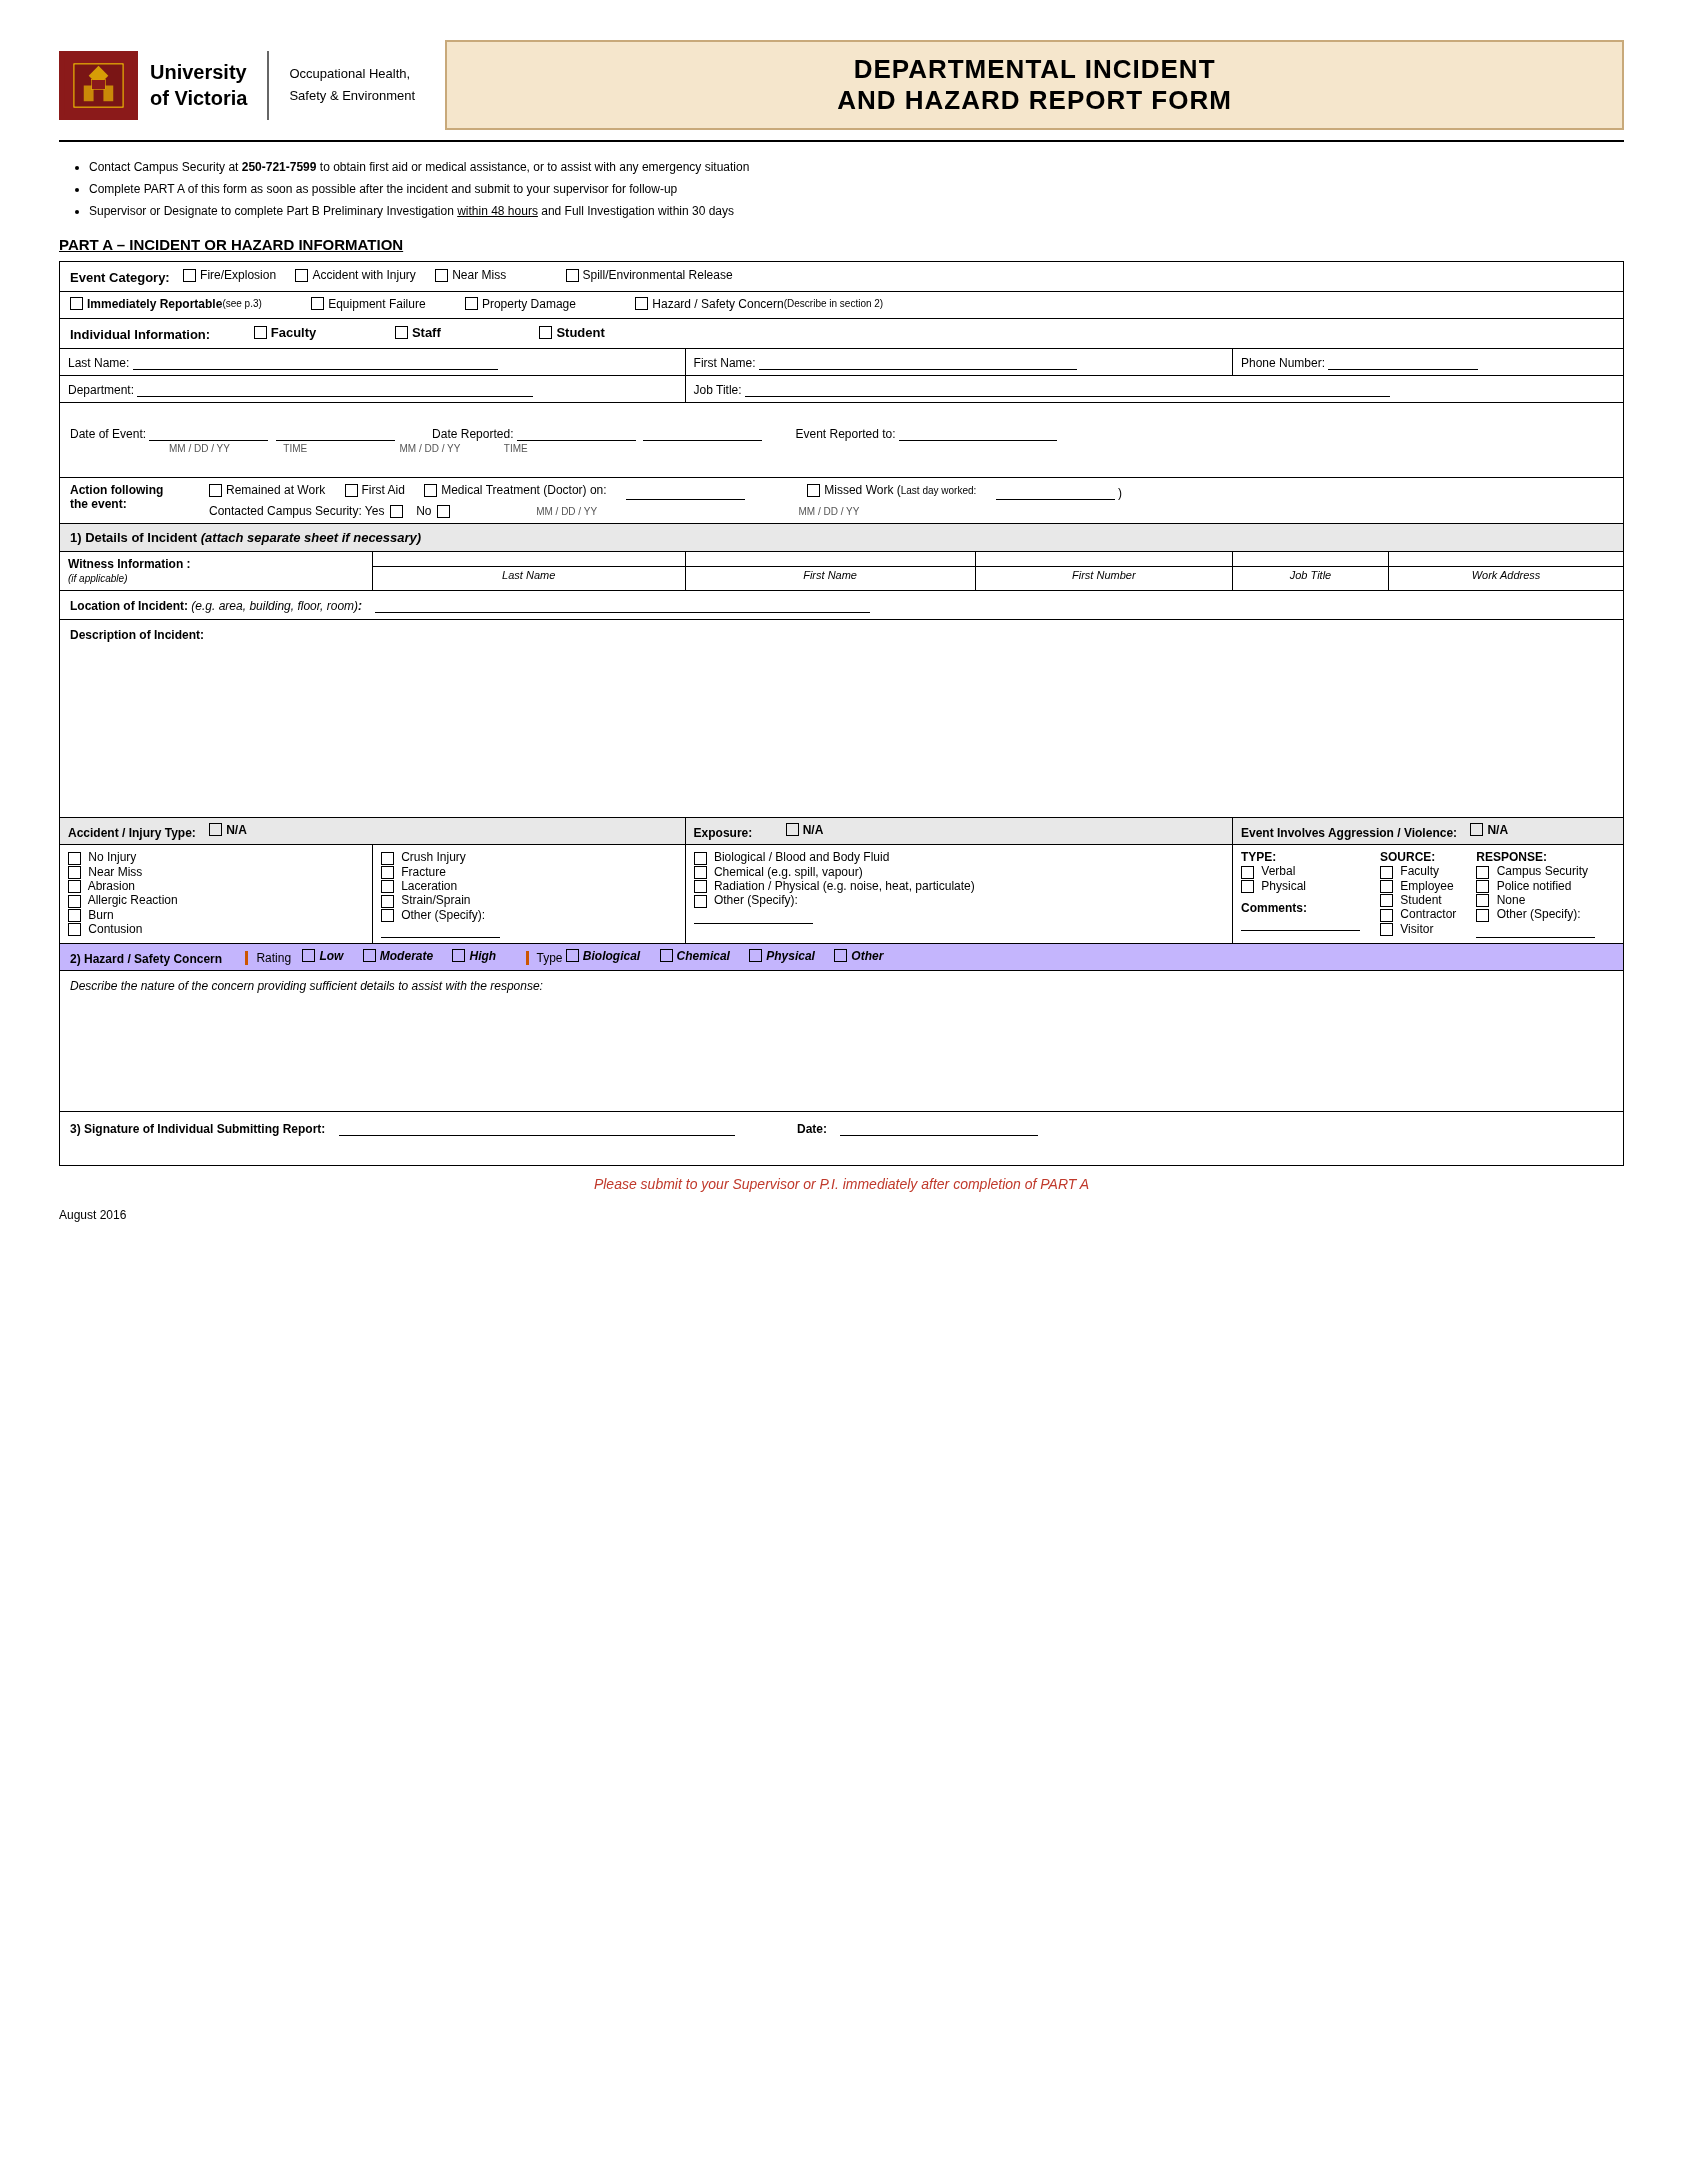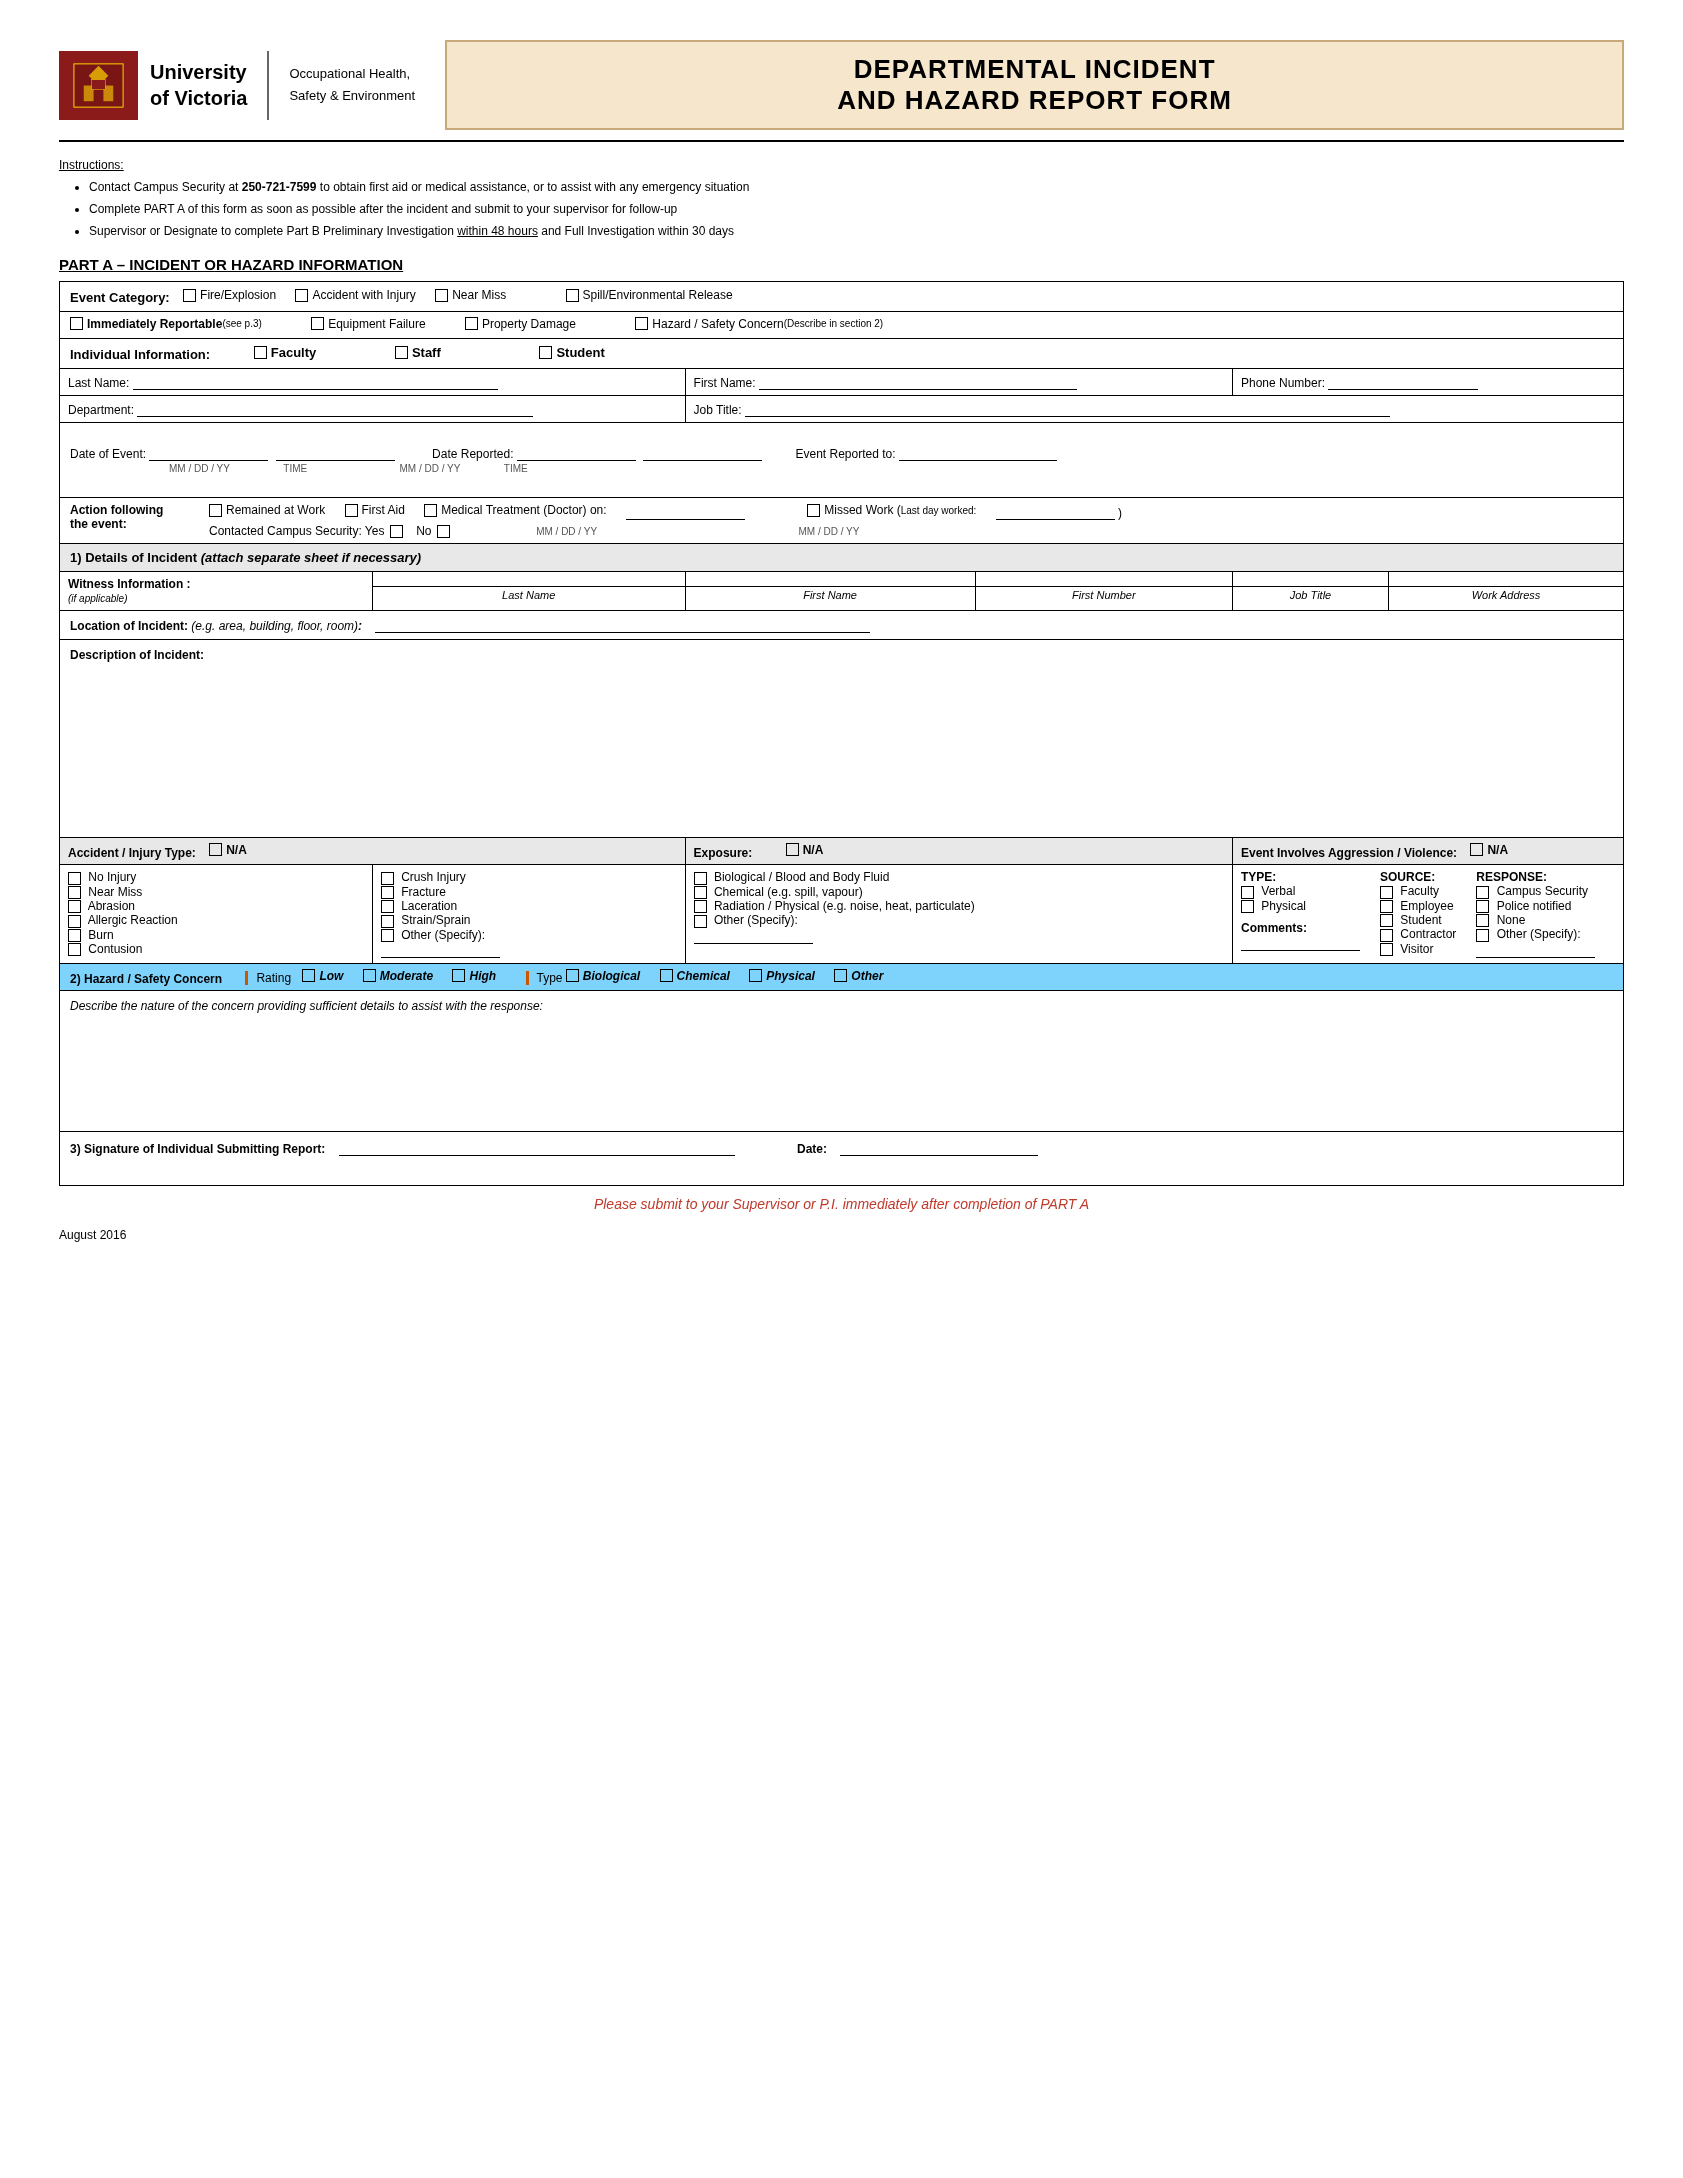--- a/index.html
+++ b/index.html
@@ -148,21 +148,20 @@
     </div>
   </div>
 
   <div class="title-box">
     <h1>DEPARTMENTAL INCIDENT</h1>
     <h1>AND HAZARD REPORT FORM</h1>
   </div>
 </div>
 
 <div class="instructions">
-  <div><u>Instructions:</u></div>
   <ul>
     <li>Contact Campus Security at <strong>250-721-7599</strong> to obtain first aid or medical assistance, or to assist with any emergency situation</li>
     <li>Complete PART A of this form as soon as possible after the incident and submit to your supervisor for follow-up</li>
     <li>Supervisor or Designate to complete Part B Preliminary Investigation <u>within 48 hours</u> and Full Investigation within 30 days</li>
   </ul>
 </div>
 
 <div class="part-title">PART A – INCIDENT OR HAZARD INFORMATION</div>
 
 <table class="form-table">
@@ -402,21 +401,21 @@
           <div><span class="cb"></span> Police notified</div>
           <div><span class="cb"></span> None</div>
           <div><span class="cb"></span> Other (Specify):</div>
           <div><span class="field-line" style="width:99px;"></span></div>
         </div>
       </div>
     </td>
   </tr>
 
   <tr>
-    <td colspan="6" style="background:#7dd3fc; padding:5px 10px;">
+    <td colspan="6" style="background:#c4b5fd; padding:5px 10px;">
       <strong>2) Hazard</strong>
       <strong> / </strong>
       <strong>Safety Concern</strong>
       <span style="margin-left:20px; border-left:3px solid #cc5500; padding-left:8px;">
         <span>Rating</span>
         <span class="checkbox-item" style="margin-left:8px;">
               <span class="cb"></span>
               <em><strong>Low</strong></em>
             </span>
         <span class="checkbox-item">

